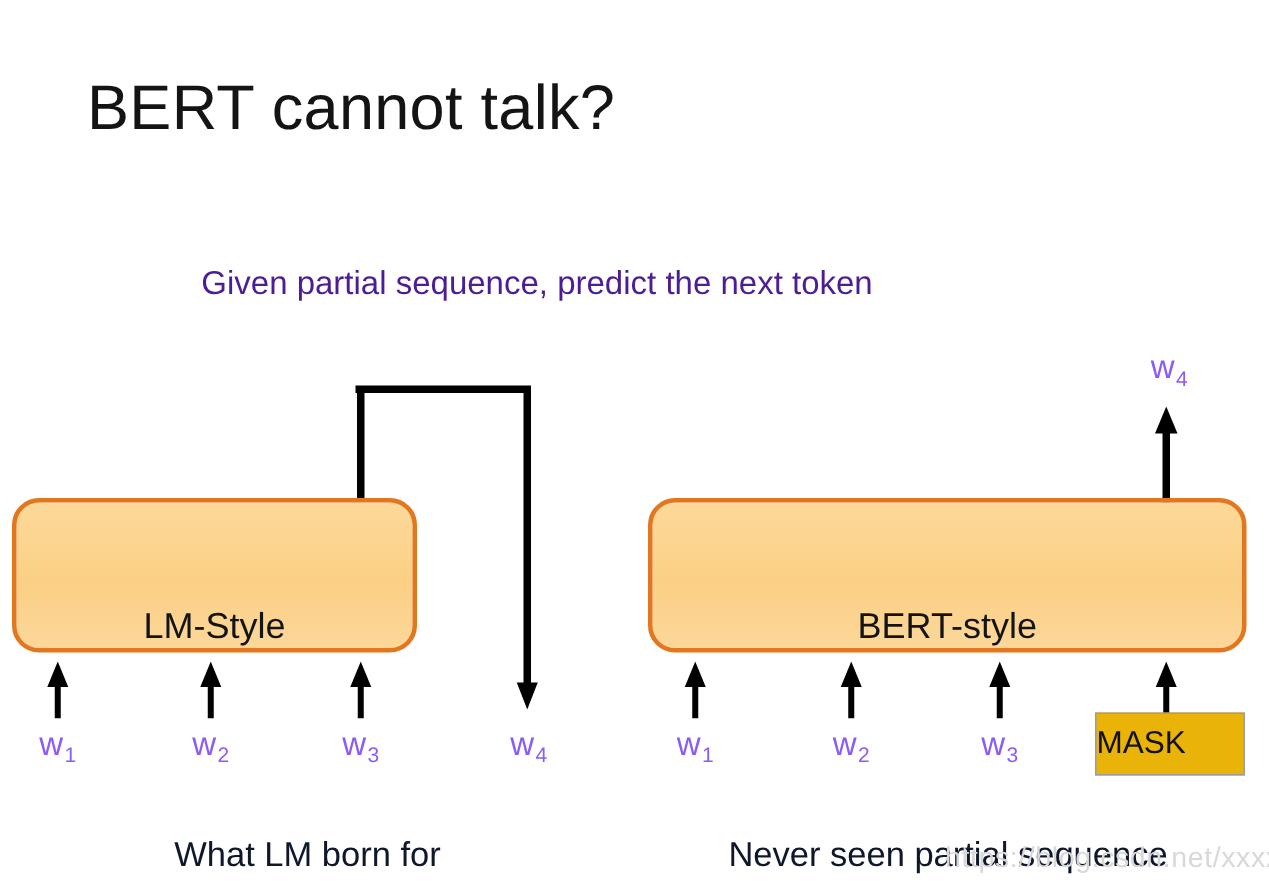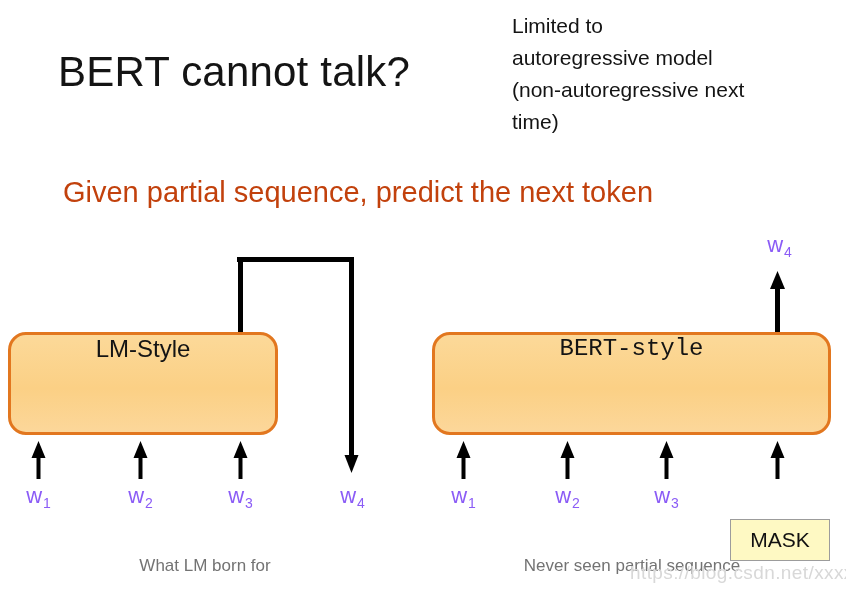--- a/index.html
+++ b/index.html
@@ -40,39 +40,39 @@
     font-size: 21px;
     line-height: 32px;
     color: #141414;
   }
   .subtitle {
     position: absolute;
     left: 0px;
     top: 176px;
     width: 716px;
     text-align: center;
-    font-size: 29px;
-    color: #c2410c;
+    font-size: 22px;
+    color: #4c1d95;
   }
 
   
   .model-box {
     position: absolute;
     box-sizing: border-box;
     background: linear-gradient(180deg, #fcd999 0%, #fbd085 55%, #fcd79a 100%);
     border: 3px solid #e2771f;
     border-radius: 18px;
     display: flex;
-    align-items: flex-start;
+    align-items: flex-end;
     justify-content: center;
     font-size: 24px;
     color: #141414;
   }
   #box-lm   { left: 8px;   top: 332px; width: 270px; height: 103px; }
-  #box-bert { left: 432px; top: 332px; width: 399px; height: 103px; font-family: Liberation Mono, monospace; }
+  #box-bert { left: 432px; top: 332px; width: 399px; height: 103px; }
 
   
   .arrow-up, .arrow-down {
     position: absolute;
     width: 17px;
   }
   .arrow-up svg, .arrow-down svg { display: block; }
 
   .conn-line {
     position: absolute;
@@ -92,35 +92,33 @@
     vertical-align: baseline;
     position: relative;
     top: 5px;
     left: 1px;
   }
 
   
   .mask-chip {
     position: absolute;
     box-sizing: border-box;
-    background: #fef9c3;
+    background: #eab308;
     border: 1px solid #9c9c9c;
     display: flex;
     align-items: center;
-    justify-content: center;
     font-size: 21px;
     color: #111111;
-    margin-top: 44px;
   }
 
   
   .caption {
     position: absolute;
-    font-size: 17px;
-    color: #737373;
+    font-size: 23px;
+    color: #0f172a;
     white-space: nowrap;
     transform: translateX(-50%);
   }
 
   
   .watermark {
     position: absolute;
     left: 630px;
     top: 562px;
     font-size: 19px;
@@ -130,26 +128,20 @@
     pointer-events: none;
   }
 </style>
 </head>
 <body>
 
 <div id="slide">
 
   <div class="slide-title">BERT cannot talk?</div>
 
-  <div class="note-block">
-    <div>Limited to</div>
-    <div>autoregressive model</div>
-    <div>(non-autoregressive next</div>
-    <div>time)</div>
-  </div>
 
   <div class="subtitle">Given partial sequence, predict the next token</div>
 
   <div class="conn-line" style="left:237px; top:257px; width:117px; height:5px;"></div>
 
   <div class="conn-line" style="left:238px; top:260px; width:5px; height:74px;"></div>
 
   <div class="arrow-down" style="left:343px; top:259px; width:17px; height:215px;">
     <svg width="17" height="215" viewBox="0 0 17 215">
       <line x1="8.5" y1="0" x2="8.5" y2="199" stroke="#000000" stroke-width="5"></line>

